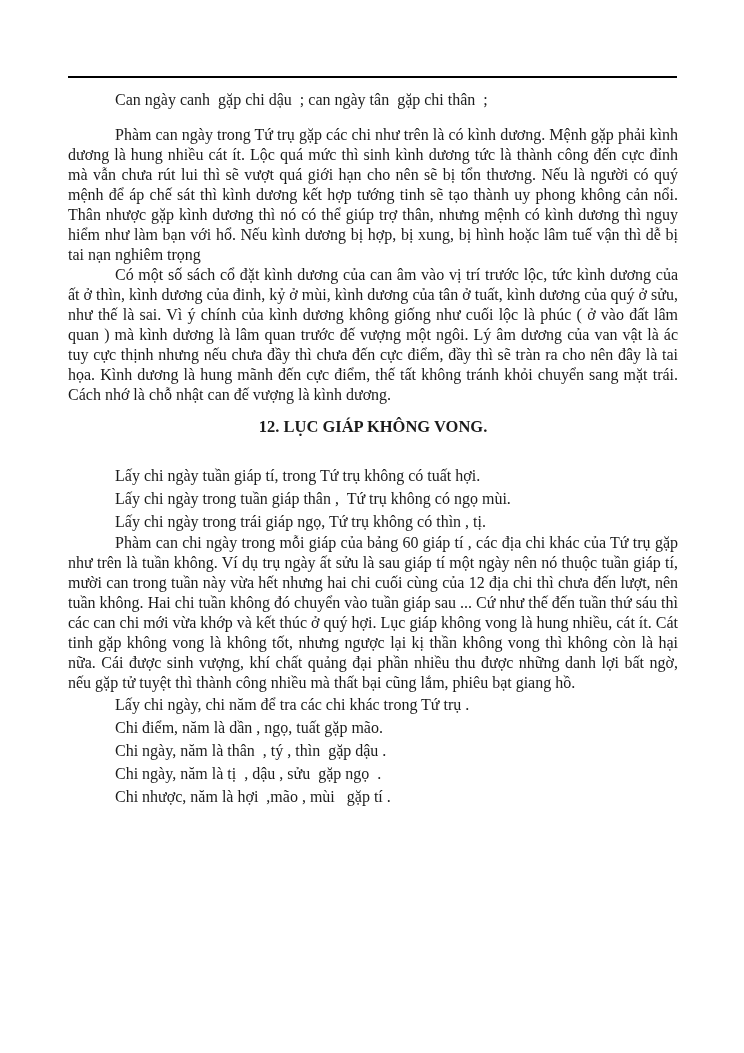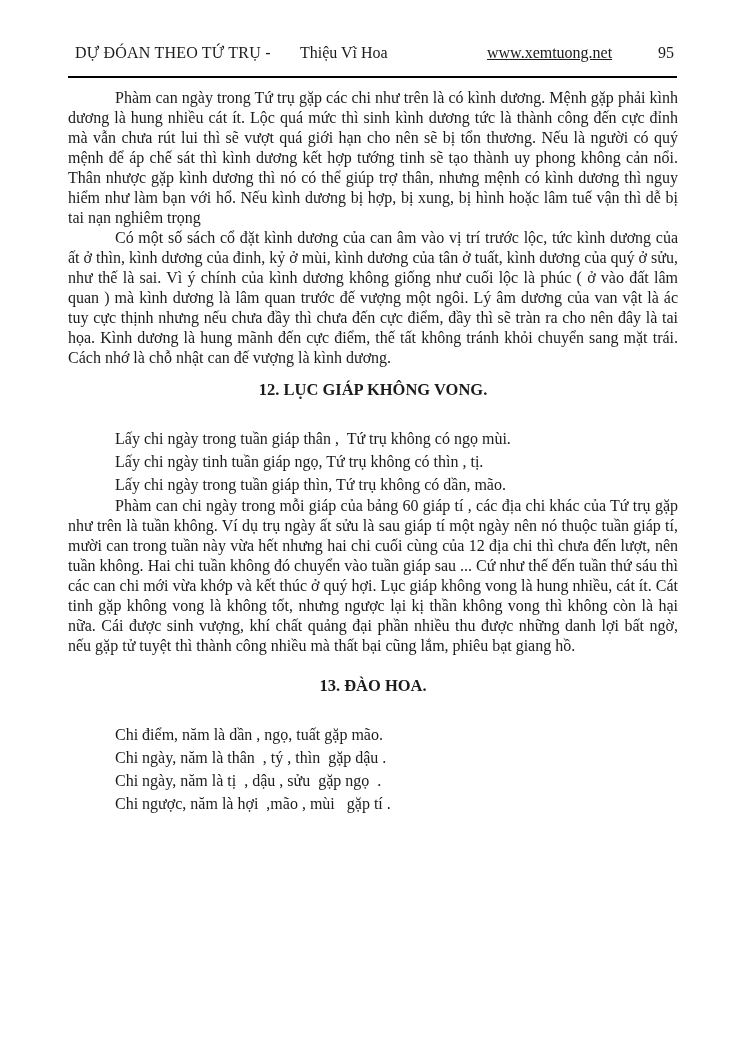--- a/index.html
+++ b/index.html
@@ -49,71 +49,66 @@
     margin: 0 0 0 47px;
     line-height: 23px;
     white-space: pre-wrap;
   }
   .para {
     margin: 0;
     line-height: 20px;
     text-indent: 47px;
     text-align: justify;
   }
-  .para-a { }
+  .para-a { margin-top: 14px; }
   .para-c { }
   .heading {
     margin: 12px 0 27px 0;
     font-size: 16.5px;
     font-weight: 700;
     text-align: center;
     line-height: 20px;
   }
   .heading-13 { margin-top: 20px; }
   .list p {
     margin: 0 0 0 47px;
     line-height: 23px;
     white-space: pre-wrap;
   }
 </style>
 </head>
 <body>
 
 <div class="page">
 
-  <header class="page-header">
-    <span class="hdr-title">DỰ ĐÓAN THEO TỨ TRỤ -</span>
-    <span class="hdr-author">Thiệu Vĩ  Hoa</span>
-    <span class="hdr-url">www.xemtuong.net</span>
-    <span class="hdr-page">95</span>
-  </header>
 
   <div class="header-rule"></div>
 
   <main class="content">
 
     <div class="couplet">
+      <p>Can ngày canh  gặp chi dậu  ; can ngày tân  gặp chi thân  ;</p>
     </div>
 
     <p class="para para-a">Phàm can ngày trong Tứ trụ gặp các chi như trên là có kình dương. Mệnh gặp phải kình dương là hung nhiều cát ít. Lộc quá mức thì sinh kình dương tức là thành công đến cực đỉnh mà vẫn chưa rút lui thì sẽ vượt quá giới hạn cho nên sẽ bị tổn thương. Nếu là người có quý mệnh để áp chế sát thì kình dương kết hợp tướng tinh sẽ tạo thành uy phong không cản nổi. Thân nhược gặp kình dương thì nó có thể giúp trợ thân, nhưng mệnh có kình dương thì nguy hiểm như làm bạn với hổ. Nếu kình dương bị hợp, bị xung, bị hình hoặc lâm tuế vận thì dễ bị tai nạn nghiêm trọng</p>
     <p class="para">Có một số sách cổ đặt kình dương của can âm vào vị trí trước lộc, tức kình dương của ất ở thìn, kình dương của đinh, kỷ ở mùi, kình dương của tân ở tuất, kình dương của quý ở sửu, như thế là sai. Vì ý chính của kình dương không giống như cuối lộc là phúc ( ở vào đất lâm quan ) mà kình dương là lâm quan trước đế vượng một ngôi. Lý âm dương của van vật là ác tuy cực thịnh nhưng nếu chưa đầy thì chưa đến cực điểm, đầy thì sẽ tràn ra cho nên đây là tai họa. Kình dương là hung mãnh đến cực điểm, thế tất không tránh khỏi chuyển sang mặt trái. Cách nhớ là chỗ nhật can đế vượng là kình dương.</p>
 
     <h2 class="heading">12. LỤC GIÁP KHÔNG VONG.</h2>
 
     <div class="list">
+      <p>Lấy chi ngày tuần giáp tí, trong Tứ trụ không có tuất hợi.</p>
       <p>Lấy chi ngày trong tuần giáp thân ,  Tứ trụ không có ngọ mùi.</p>
-      <p>Lấy chi ngày tinh tuần giáp ngọ, Tứ trụ không có thìn , tị.</p>
-      <p>Lấy chi ngày trong tuần giáp thìn, Tứ trụ không có dần, mão.</p>
+      <p>Lấy chi ngày trong trái giáp ngọ, Tứ trụ không có thìn , tị.</p>
     </div>
 
     <p class="para para-c">Phàm can chi ngày trong mỗi giáp của bảng 60 giáp tí , các địa chi khác của Tứ trụ gặp như trên là tuần không. Ví dụ trụ ngày ất sửu là sau giáp tí một ngày nên nó thuộc tuần giáp tí, mười can trong tuần này vừa hết nhưng hai chi cuối cùng của 12 địa chi thì chưa đến lượt, nên tuần không. Hai chi tuần không đó chuyển vào tuần giáp sau ... Cứ như thế đến tuần thứ sáu thì các can chi mới vừa khớp và kết thúc ở quý hợi. Lục giáp không vong là hung nhiều, cát ít. Cát tinh gặp không vong là không tốt, nhưng ngược lại kị thần không vong thì không còn là hại nữa. Cái được sinh vượng, khí chất quảng đại phần nhiều thu được những danh lợi bất ngờ, nếu gặp tử tuyệt thì thành công nhiều mà thất bại cũng lắm, phiêu bạt giang hồ.</p>
 
-    <h2 class="heading heading-13">13. ĐÀO HOA.</h2>
 
     <div class="list">
+      <p>Lấy chi ngày, chi năm để tra các chi khác trong Tứ trụ .</p>
       <p>Chi điểm, năm là dần , ngọ, tuất gặp mão.</p>
       <p>Chi ngày, năm là thân  , tý , thìn  gặp dậu .</p>
       <p>Chi ngày, năm là tị  , dậu , sửu  gặp ngọ  .</p>
-      <p>Chi ngược, năm là hợi  ,mão , mùi   gặp tí .</p>
+      <p>Chi nhược, năm là hợi  ,mão , mùi   gặp tí .</p>
     </div>
 
   </main>
 </div>
 
 </body></html>

